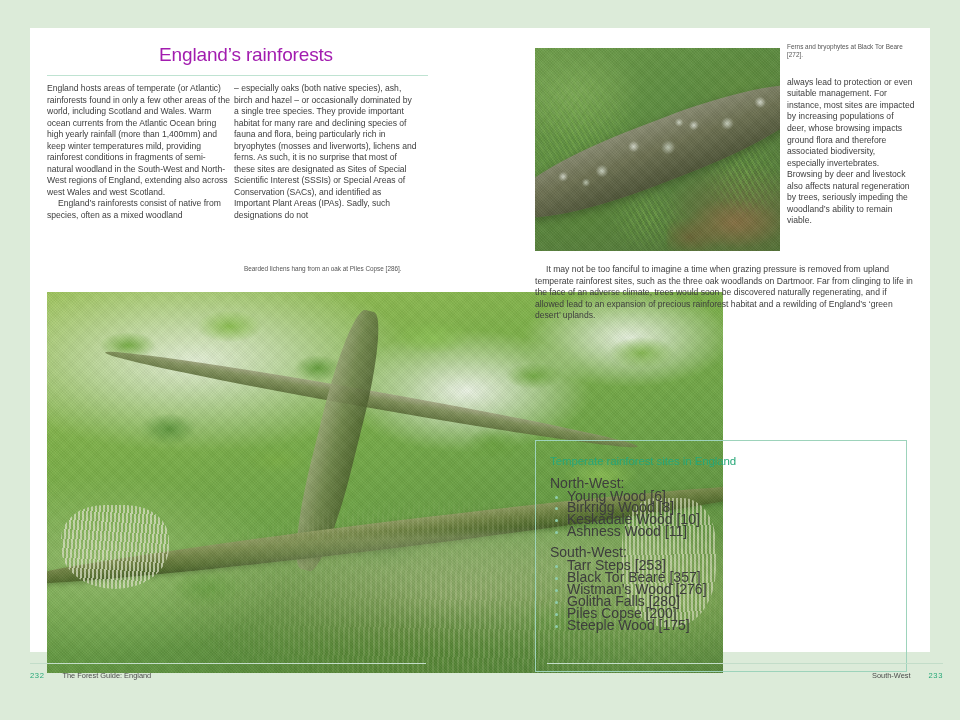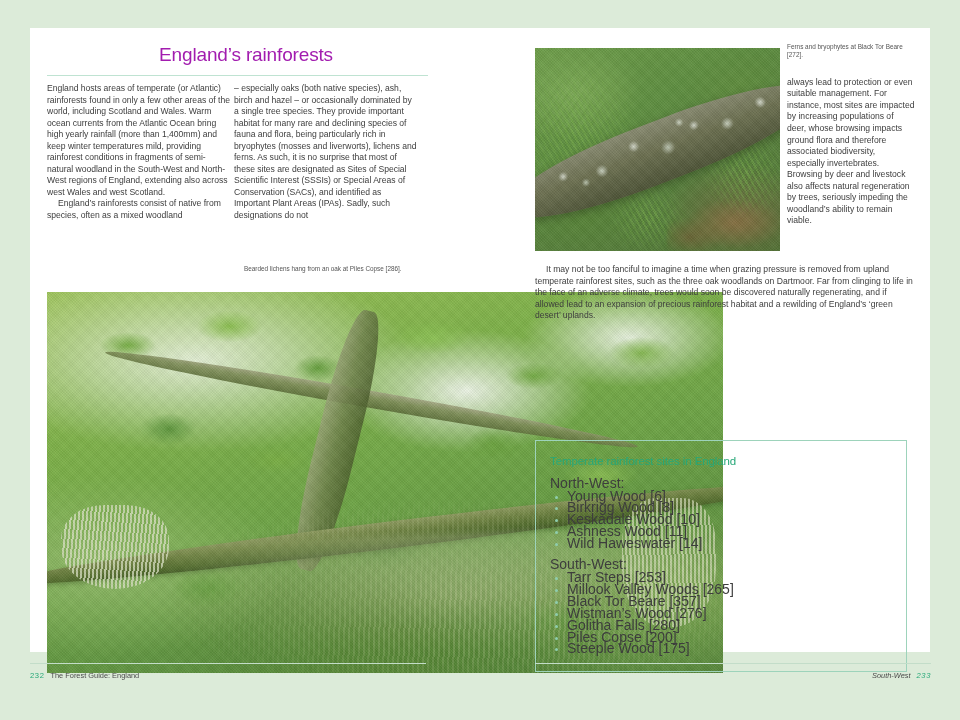--- a/index.html
+++ b/index.html
@@ -203,23 +203,23 @@
     font-size: 7.4px;
     line-height: 10px;
     color: #4a4a4a;
   }
   .footer-rule {
     height: 1px;
     background: #c3ddc9;
     margin-bottom: 7px;
   }
   #footer-left  { left: 30px;  width: 396px; }
-  #footer-right { left: 535px; width: 396px; text-align: right; font-style: italic; }
-
-  .footer-row { display: flex; align-items: center; gap: 6px; }
+  #footer-right { left: 547px; width: 396px; text-align: right; }
+
+  .footer-row { display: flex; align-items: center; gap: 18px; }
   #footer-right .footer-row { justify-content: flex-end; }
 
   .page-num {
     color: #27a878;
     font-size: 7.6px;
     letter-spacing: 0.6px;
   }
   .footer-text { color: #4a4a4a; }
 
   
@@ -450,29 +450,27 @@
     <div id="sites-box">
       <div id="sites-box-title">Temperate rainforest sites in England</div>
 
       <div>
         <div class="region-label">North-West:</div>
         <ul class="site-list">
           <li>Young Wood [6]</li>
           <li>Birkrigg Wood [8]</li>
           <li>Keskadale Wood [10]</li>
           <li>Ashness Wood [11]</li>
-          <li>Wild Haweswater [14]</li>
         </ul>
       </div>
 
       <div>
         <div class="region-label">South-West:</div>
         <ul class="site-list">
           <li>Tarr Steps [253]</li>
-          <li>Millook Valley Woods [265]</li>
           <li>Black Tor Beare [357]</li>
           <li>Wistman’s Wood [276]</li>
           <li>Golitha Falls [280]</li>
           <li>Piles Copse [200]</li>
           <li>Steeple Wood [175]</li>
         </ul>
       </div>
     </div>
   </div>
 </div>

